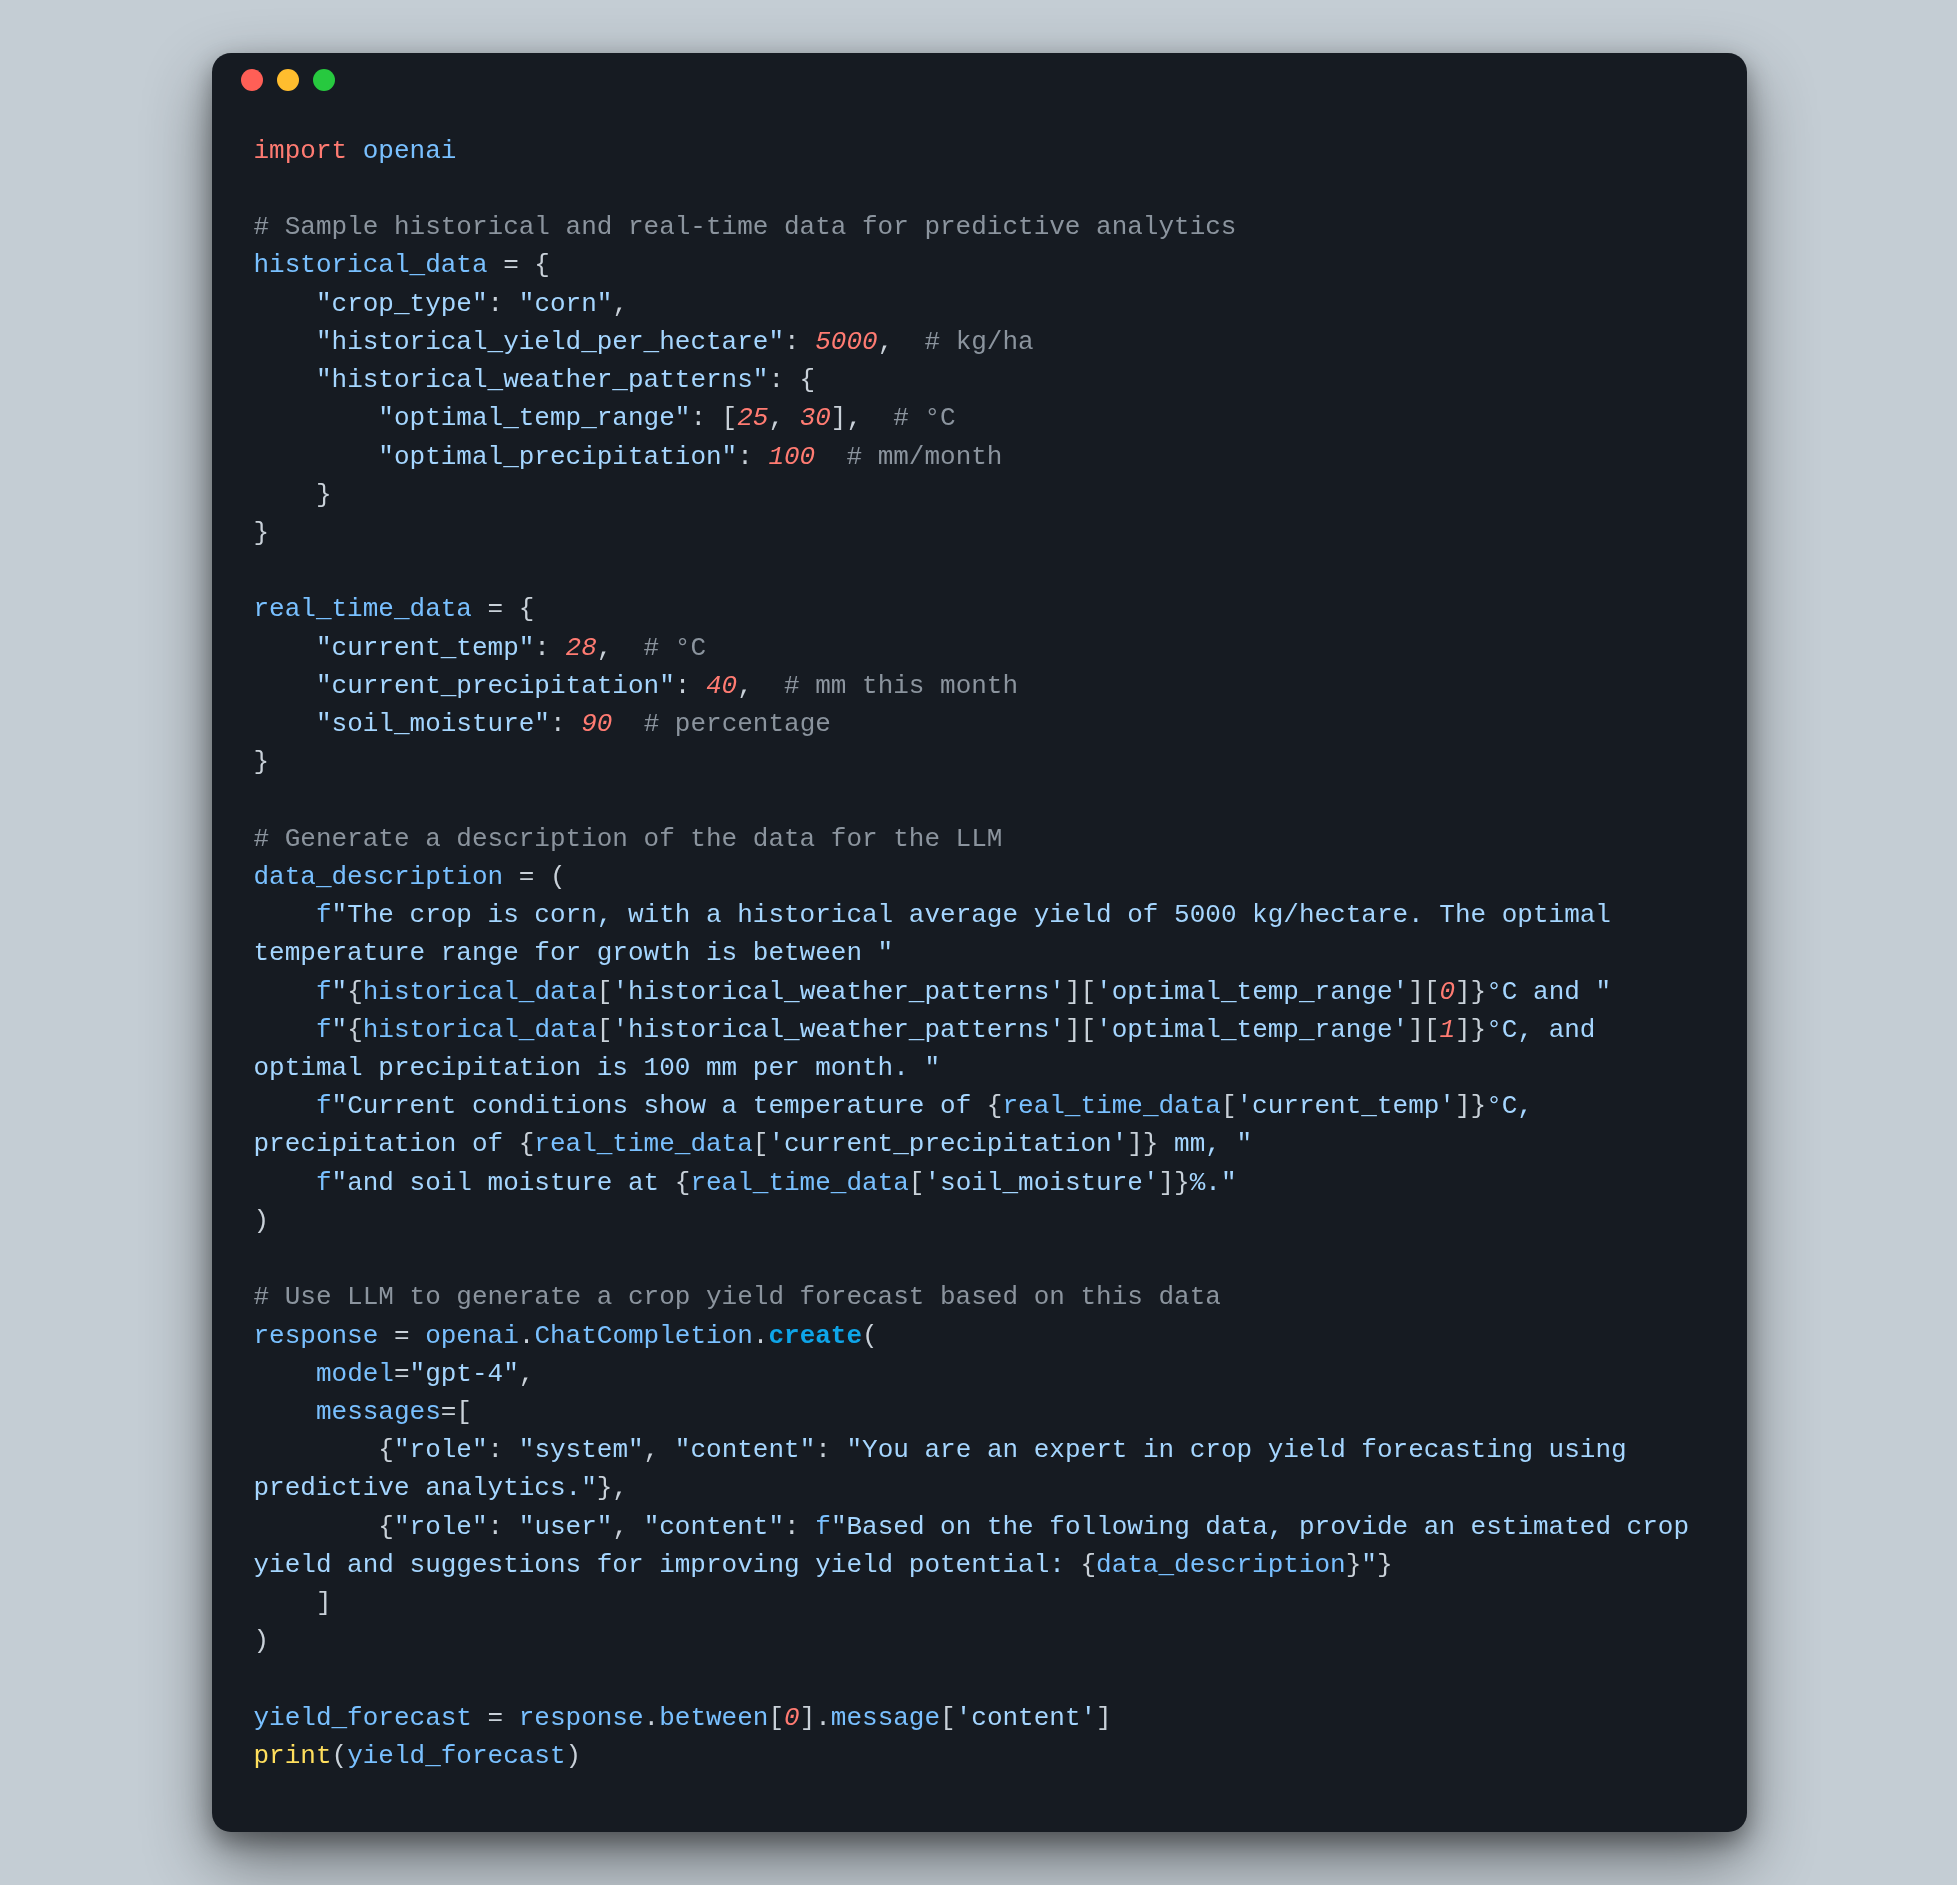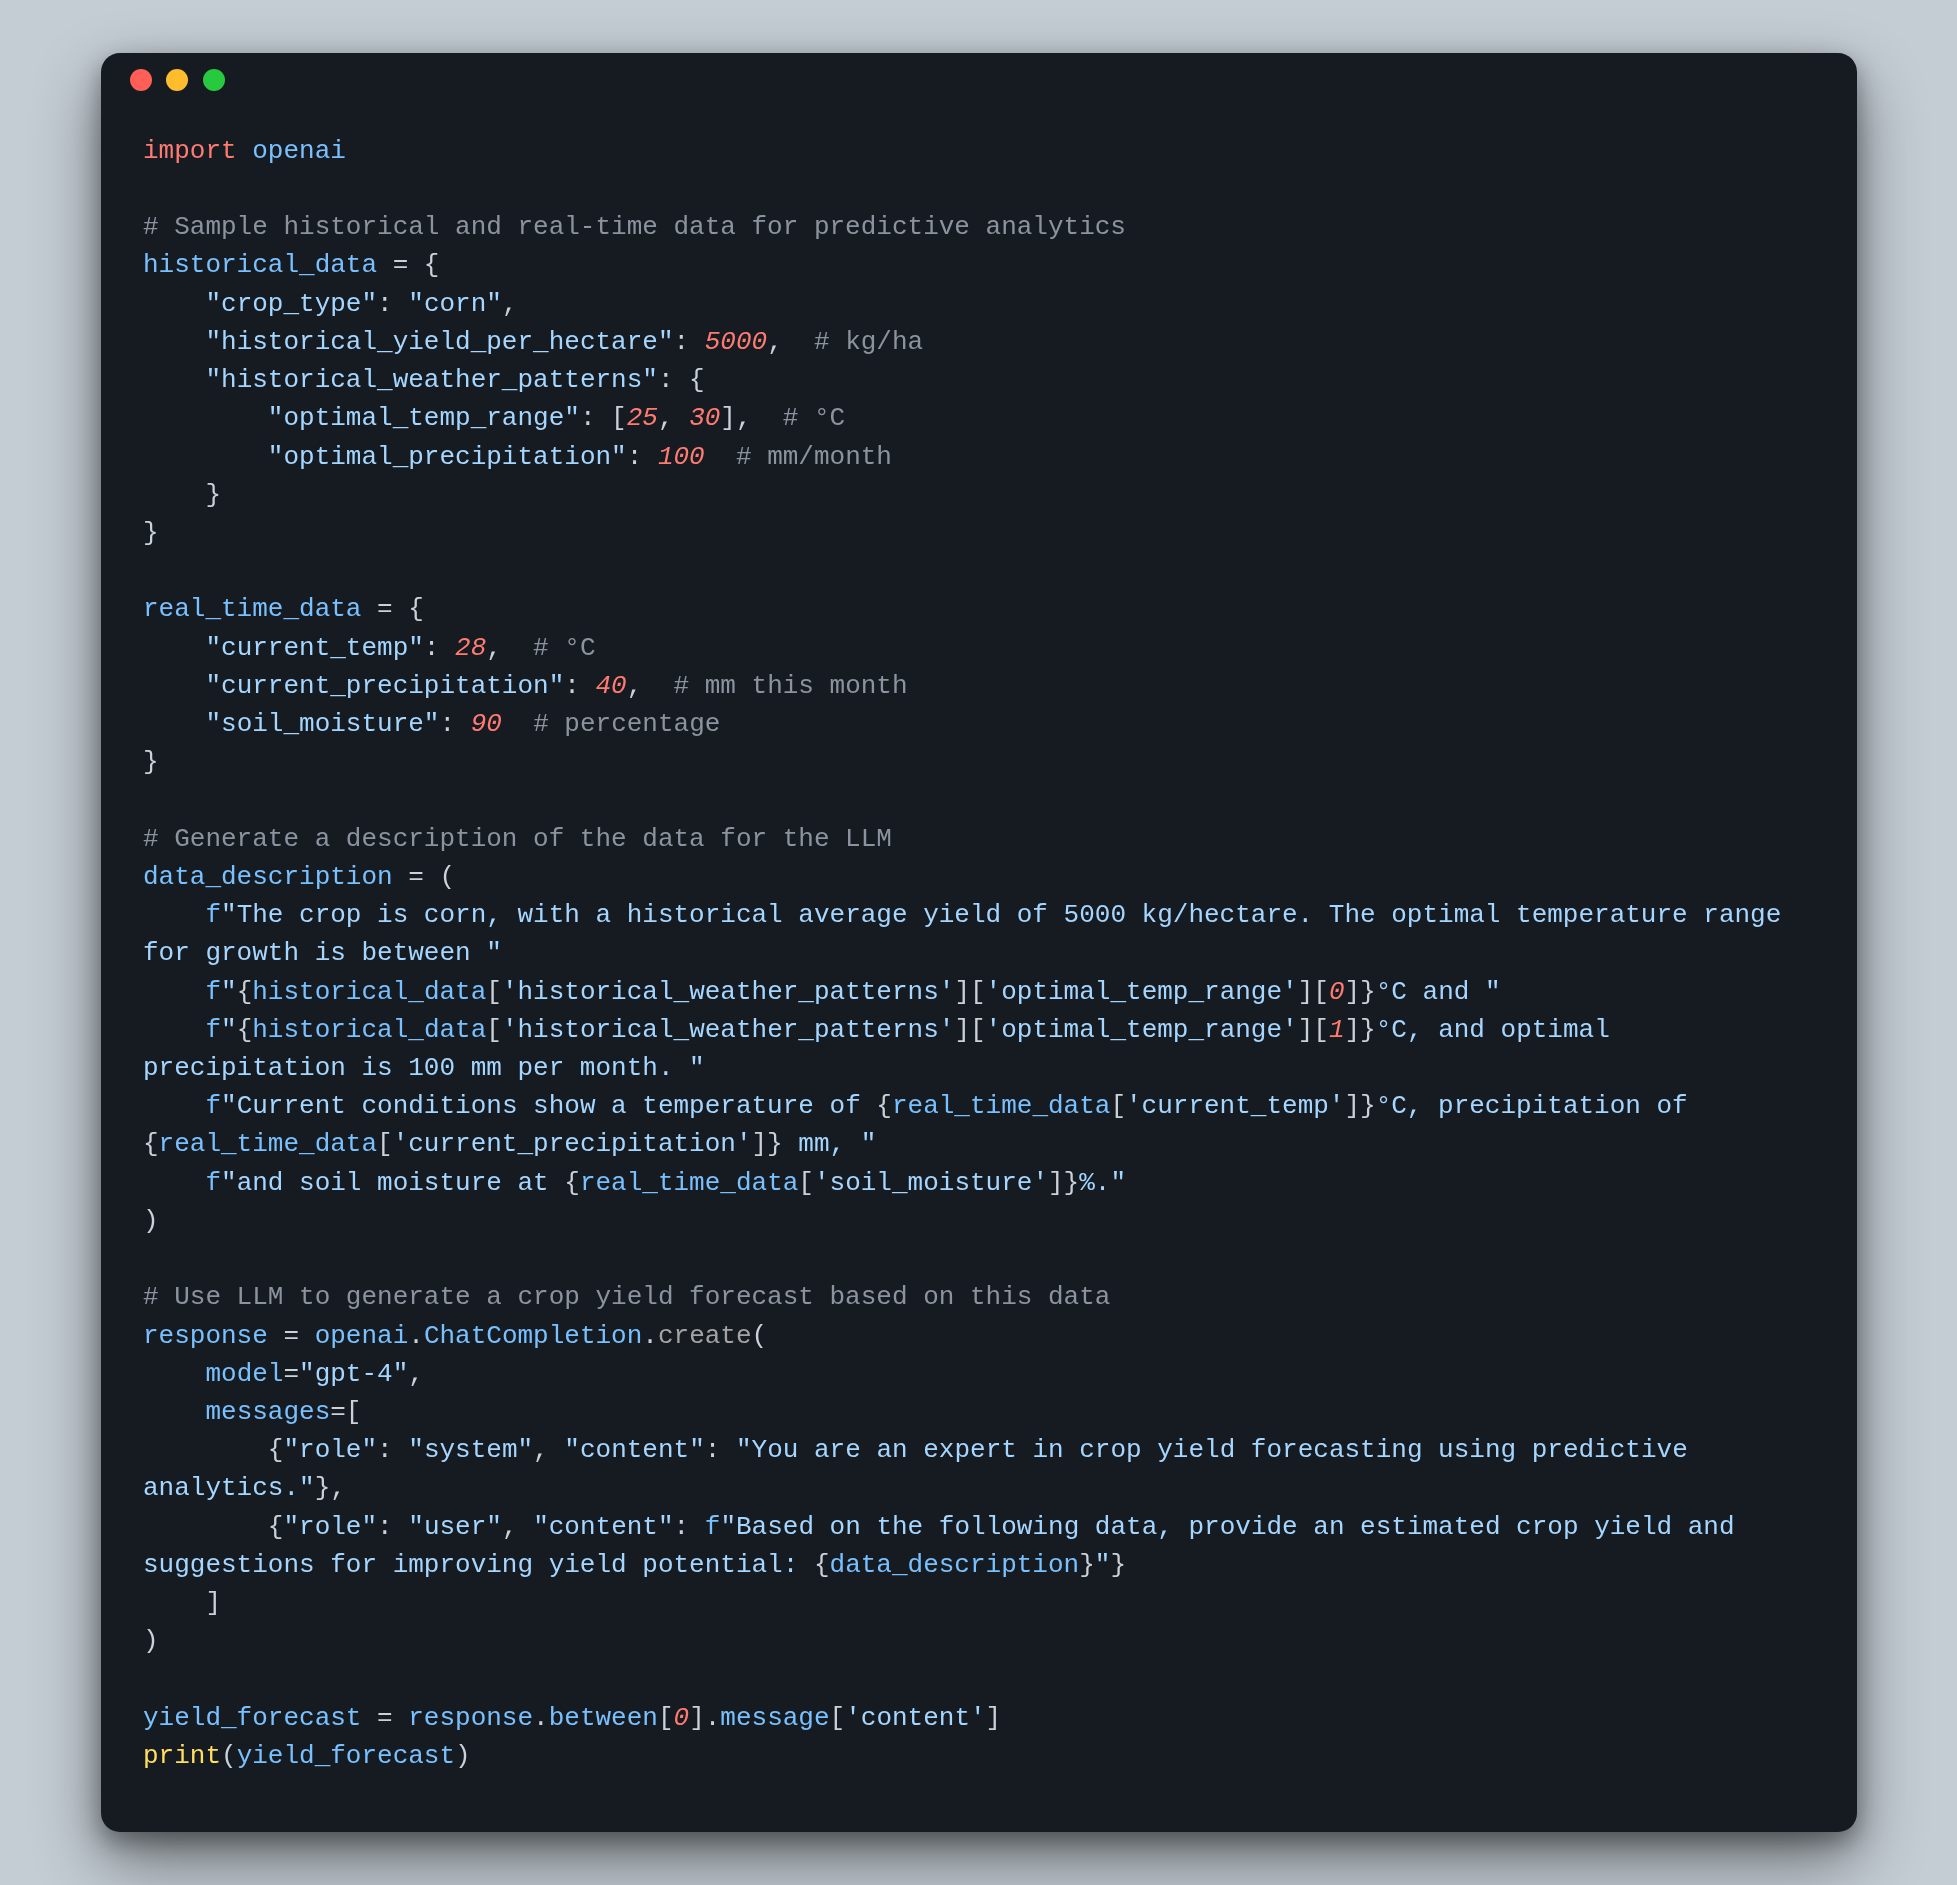--- a/index.html
+++ b/index.html
@@ -12,21 +12,21 @@
   }
   .stage {
     width: 1958px;
     height: 1885px;
     position: relative;
     display: flex;
     align-items: center;
     justify-content: center;
   }
   .window {
-    width: 1756px;
+    width: 1535px;
     background: #161b22;
     border-radius: 19px;
     box-shadow: 0 29px 67px rgba(0,0,0,0.45), 0 9.6px 24px rgba(0,0,0,0.35);
     overflow: hidden;
   }
   .titlebar {
     height: 54px;
     display: flex;
     align-items: center;
     padding-left: 29px;
@@ -48,21 +48,21 @@
     font-family: inherit;
     tab-size: 4;
   }
 
   
   .kw   { color: #ff7b72; }  
   .mod  { color: #79c0ff; }  
   .cmt  { color: #8b949e; font-style: normal; } 
   .str  { color: #a5d6ff; }  
   .num  { color: #ff7b72; font-style: italic; }  
-  .fn   { color: #a3a3a3; }  
+  .fn   { color: #0ea5e9; font-weight: bold; }  
   .var  { color: #c9d1d9; }  
   .kw2  { color: #ffdf5d; }
   .fpfx { color: #79c0ff; }  
 </style>
 </head>
 <body>
 
 <div class="stage">
   <div class="window">
     <div class="titlebar">

